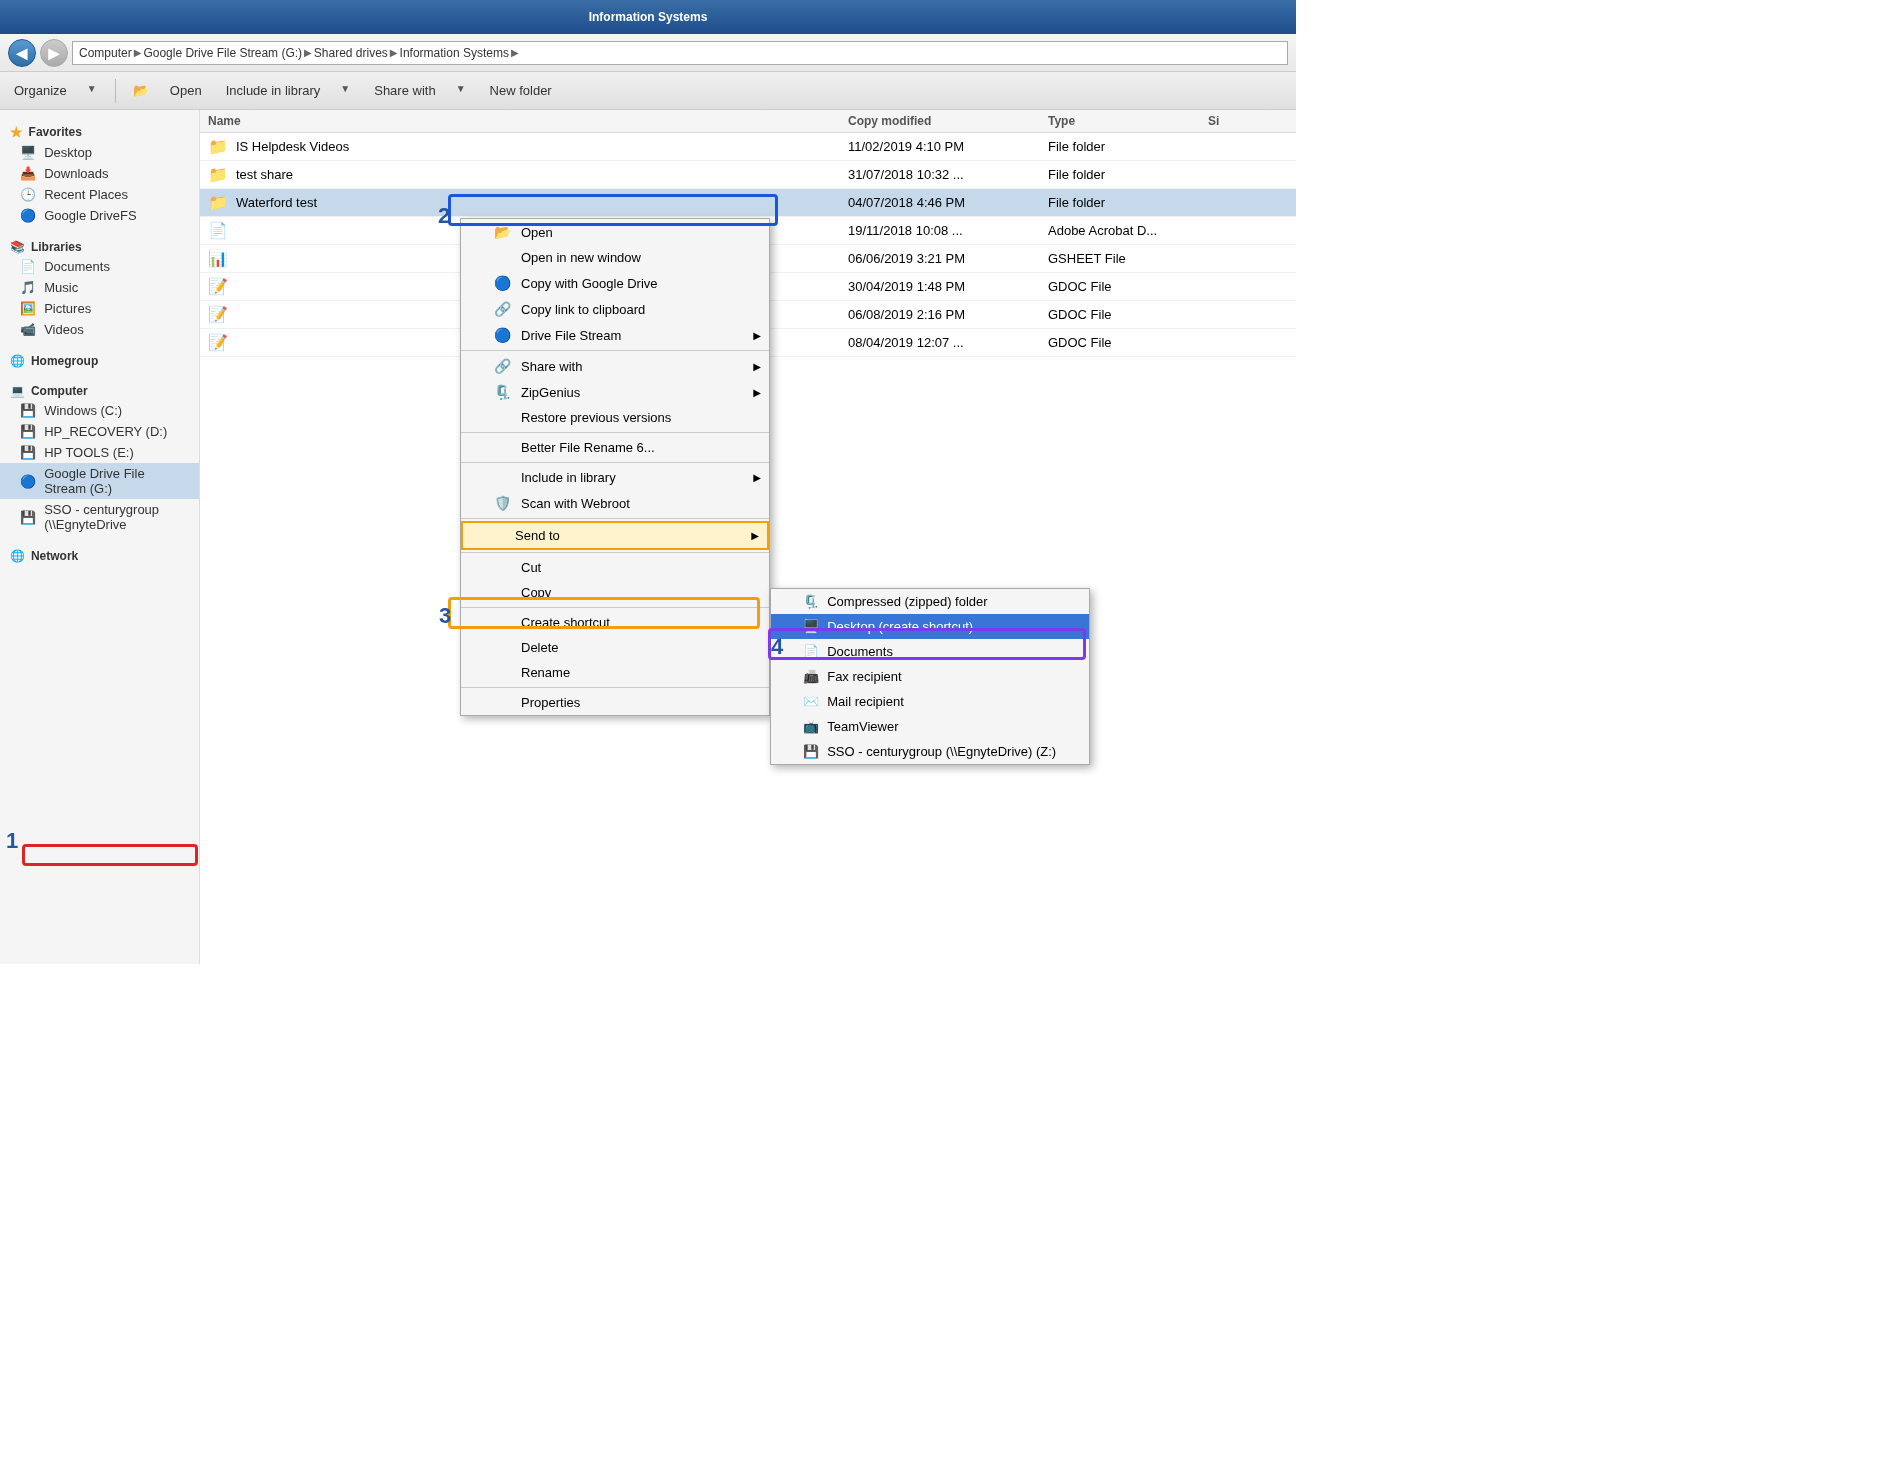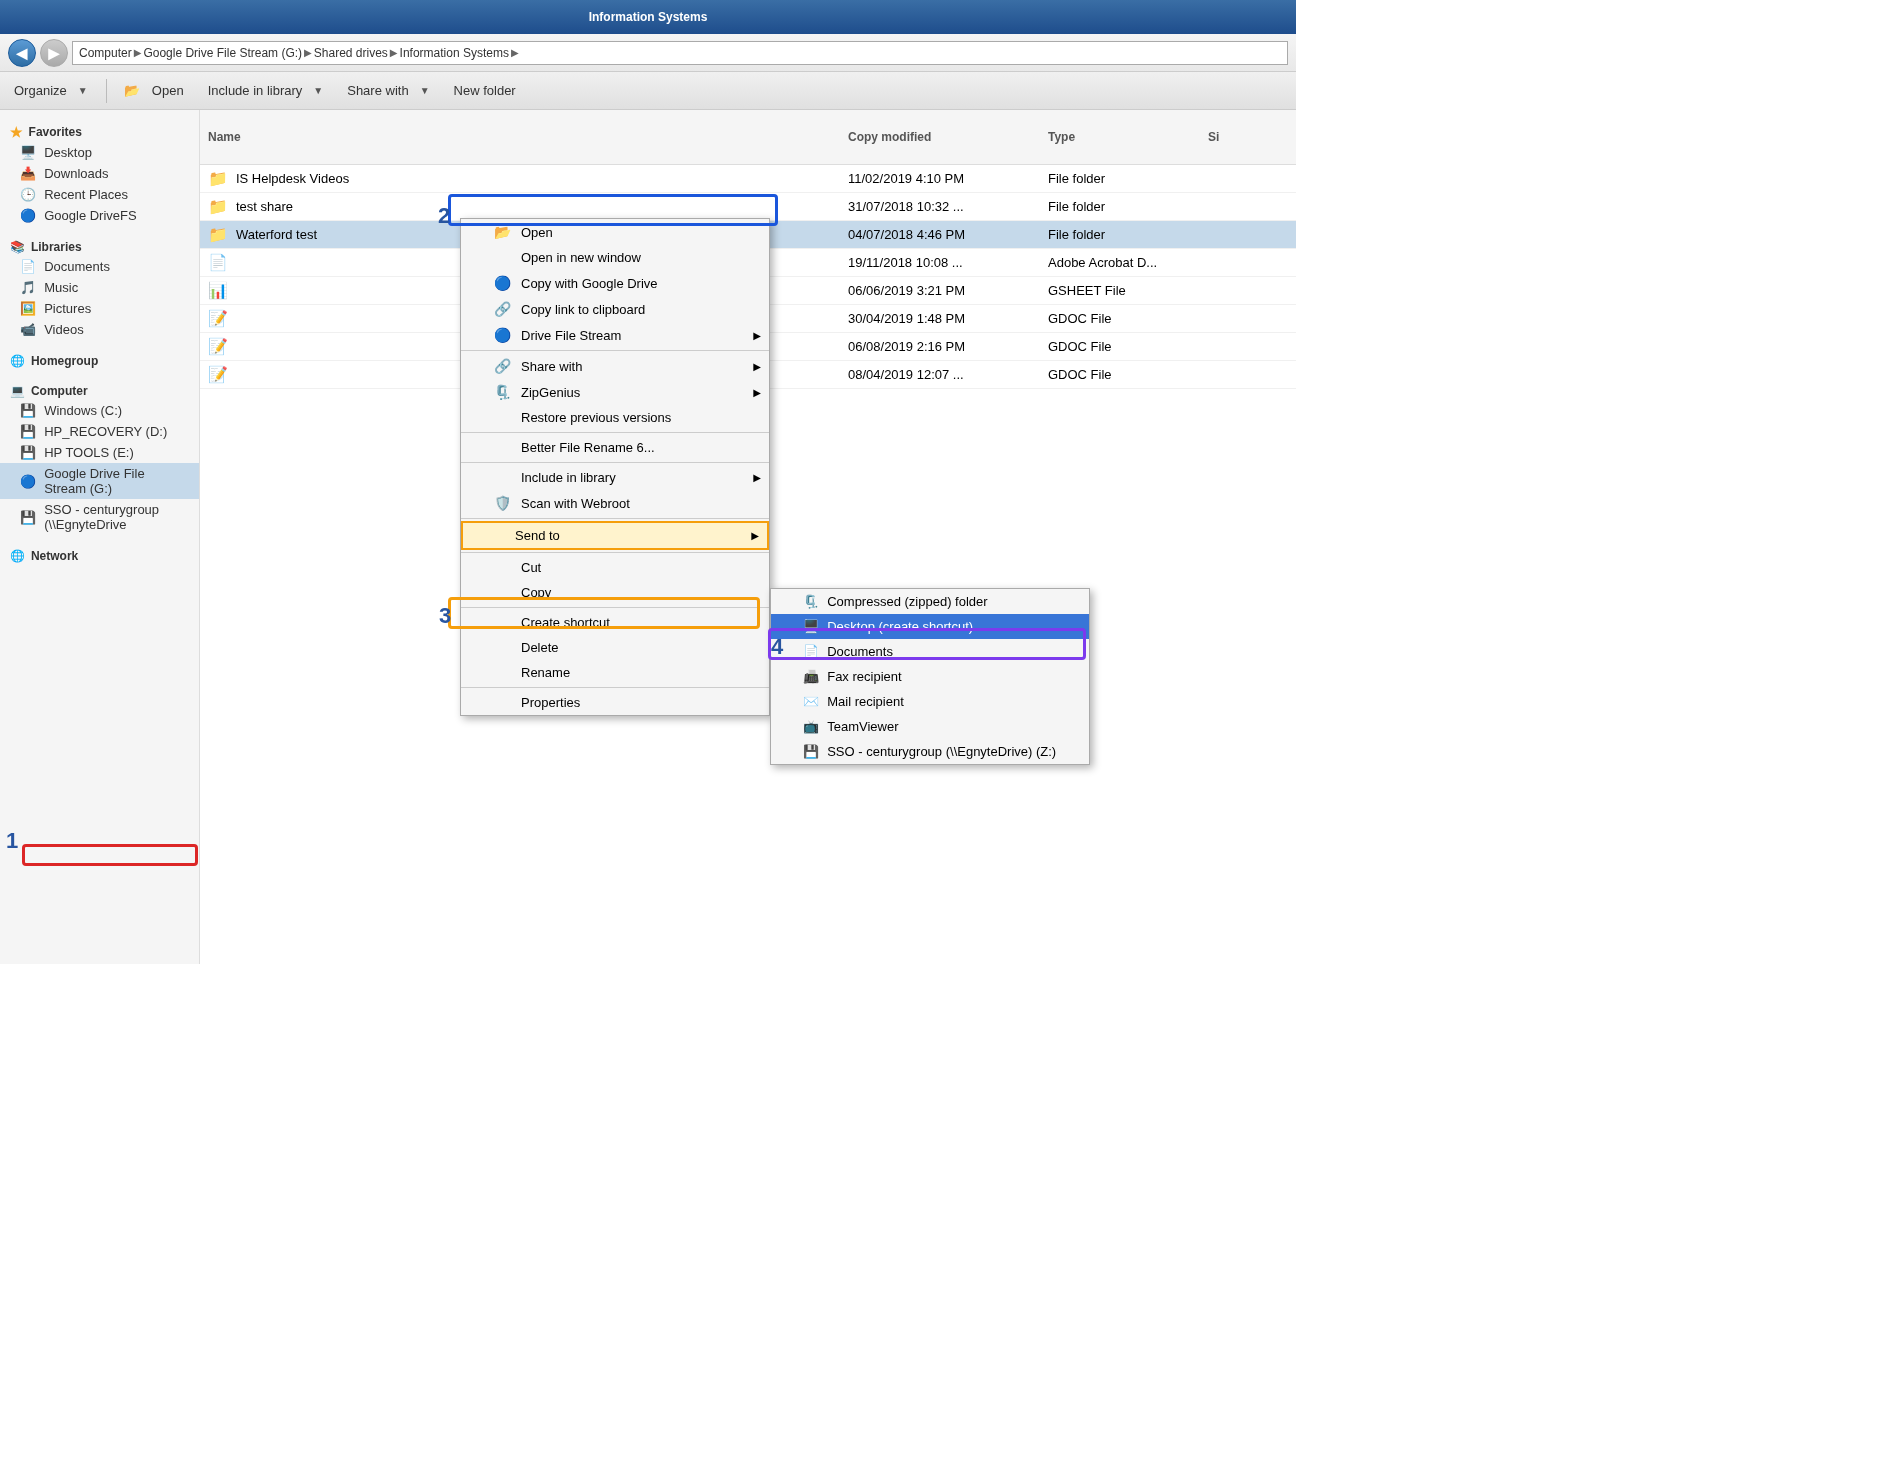--- a/index.html
+++ b/index.html
@@ -66,21 +66,21 @@
     .toolbar {
       background: linear-gradient(to bottom, #f0f0f0, #e0e0e0);
       height: 38px;
       display: flex;
       align-items: center;
       padding: 0 8px;
       gap: 12px;
       border-bottom: 1px solid #ccc;
     }
     .toolbar-btn {
-      display: flex; align-items: center; gap: 11px;
+      display: flex; gap: 20px;
       cursor: pointer; padding: 3px 6px;
       border-radius: 3px;
       font-size: 13px;
       color: #333;
     }
     .toolbar-btn .arrow { font-size: 10px; color: #555; }
     .toolbar-separator { width: 1px; height: 24px; background: #bbb; }
 
     
     .main {
@@ -117,21 +117,21 @@
     
     .file-area {
       flex: 1;
       background: #fff;
       overflow: hidden;
       position: relative;
     }
     .file-list-header {
       display: grid;
       grid-template-columns: 1fr 200px 160px 80px;
-      padding: 20px 8px;
+      padding: 4px 8px;
       background: #f5f5f5;
       border-bottom: 1px solid #ddd;
       font-size: 12px;
       color: #555;
       font-weight: bold;
     }
     .file-row {
       display: grid;
       grid-template-columns: 1fr 200px 160px 80px;
       padding: 4px 8px;

